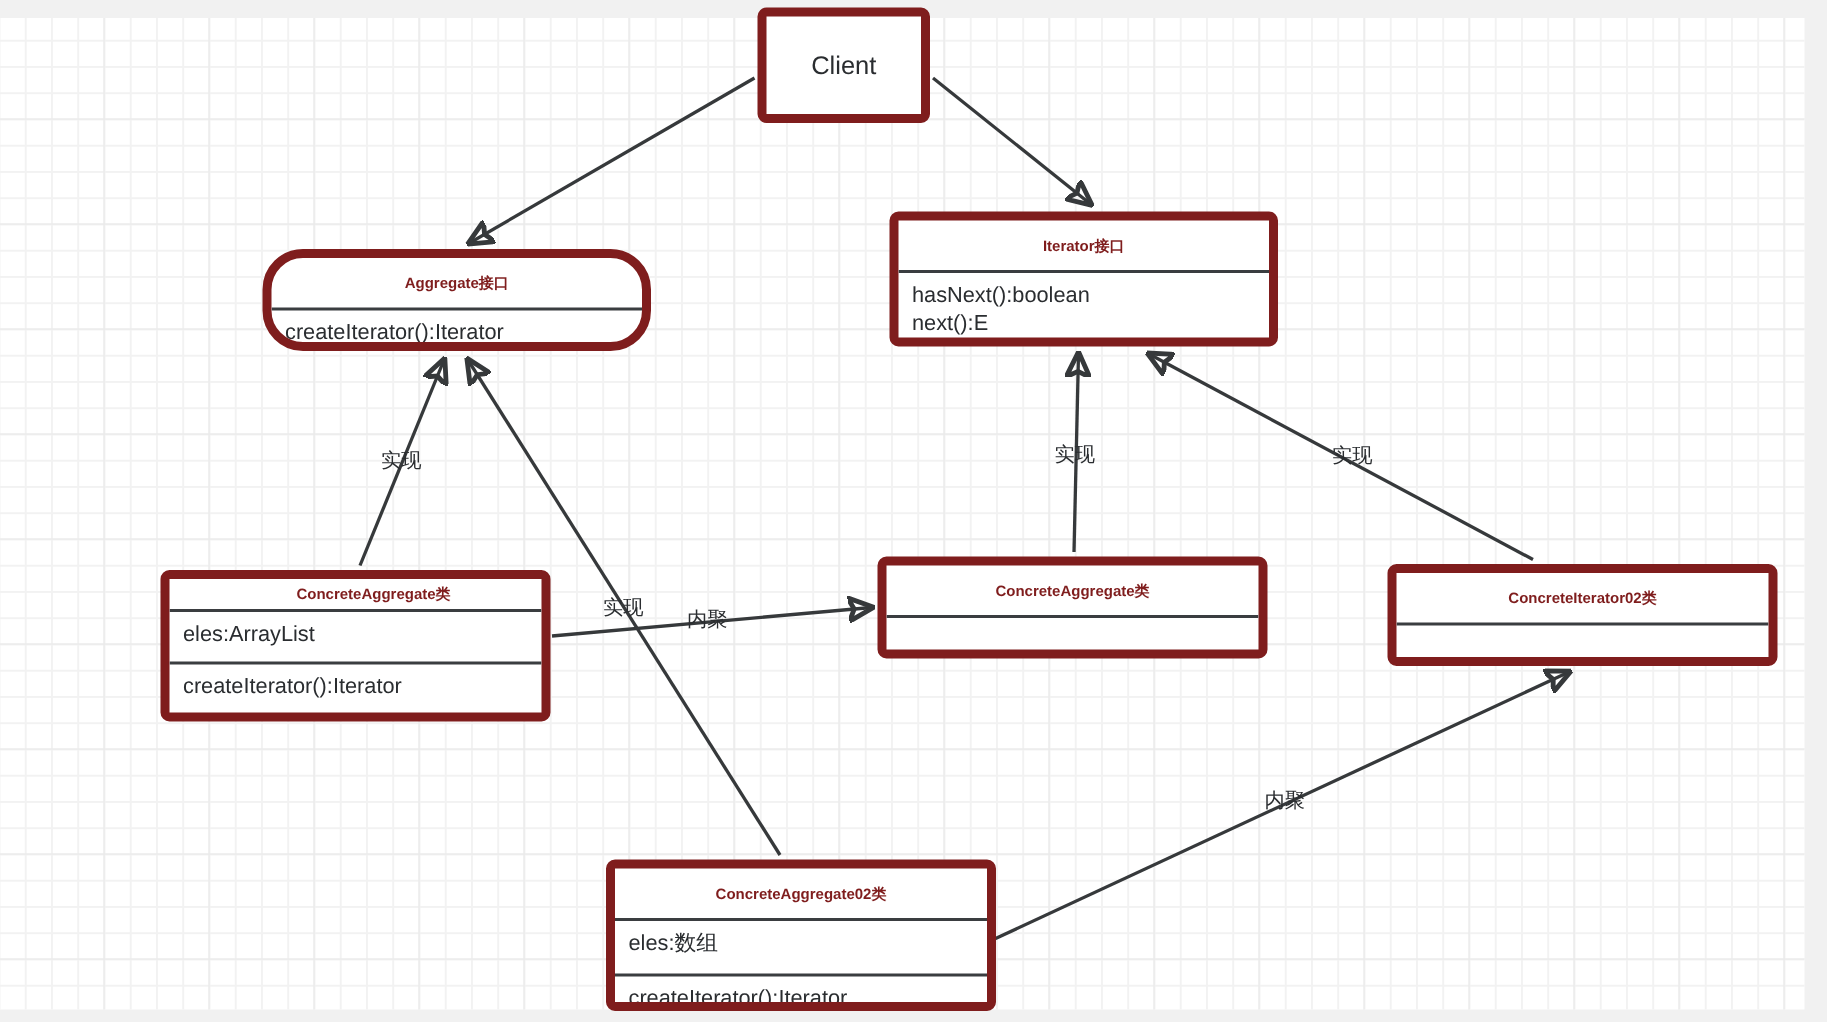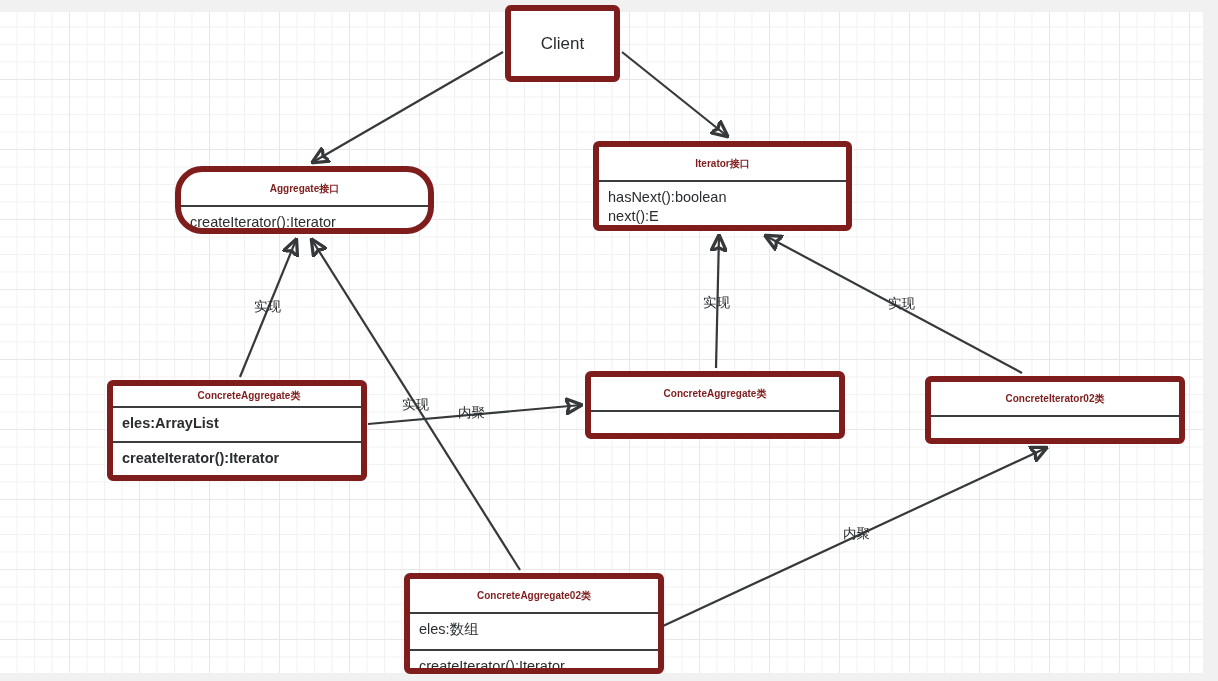--- a/index.html
+++ b/index.html
@@ -112,21 +112,21 @@
   #node-aggregate {
     left: 175px; top: 166px; width: 259px; height: 68px; border-radius: 27px;
   }
   #node-aggregate .title { height: 33px; }
   #node-aggregate .compartment { height: 33px; }
 
   #node-concrete-aggregate {
     left: 107px; top: 380px; width: 260px; height: 101px;
   }
   #node-concrete-aggregate .title { height: 20px; padding-left: 24px; }
-  #node-concrete-aggregate .compartment { height: 33px; font-weight: bold; }
+  #node-concrete-aggregate .compartment { height: 33px; }
 
   #node-concrete-iterator {
     left: 585px; top: 371px; width: 260px; height: 68px;
   }
   #node-concrete-iterator .title { height: 33px; }
   #node-concrete-iterator .compartment { height: 33px; }
 
   #node-concrete-iterator-02 {
     left: 925px; top: 376px; width: 260px; height: 68px;
   }

